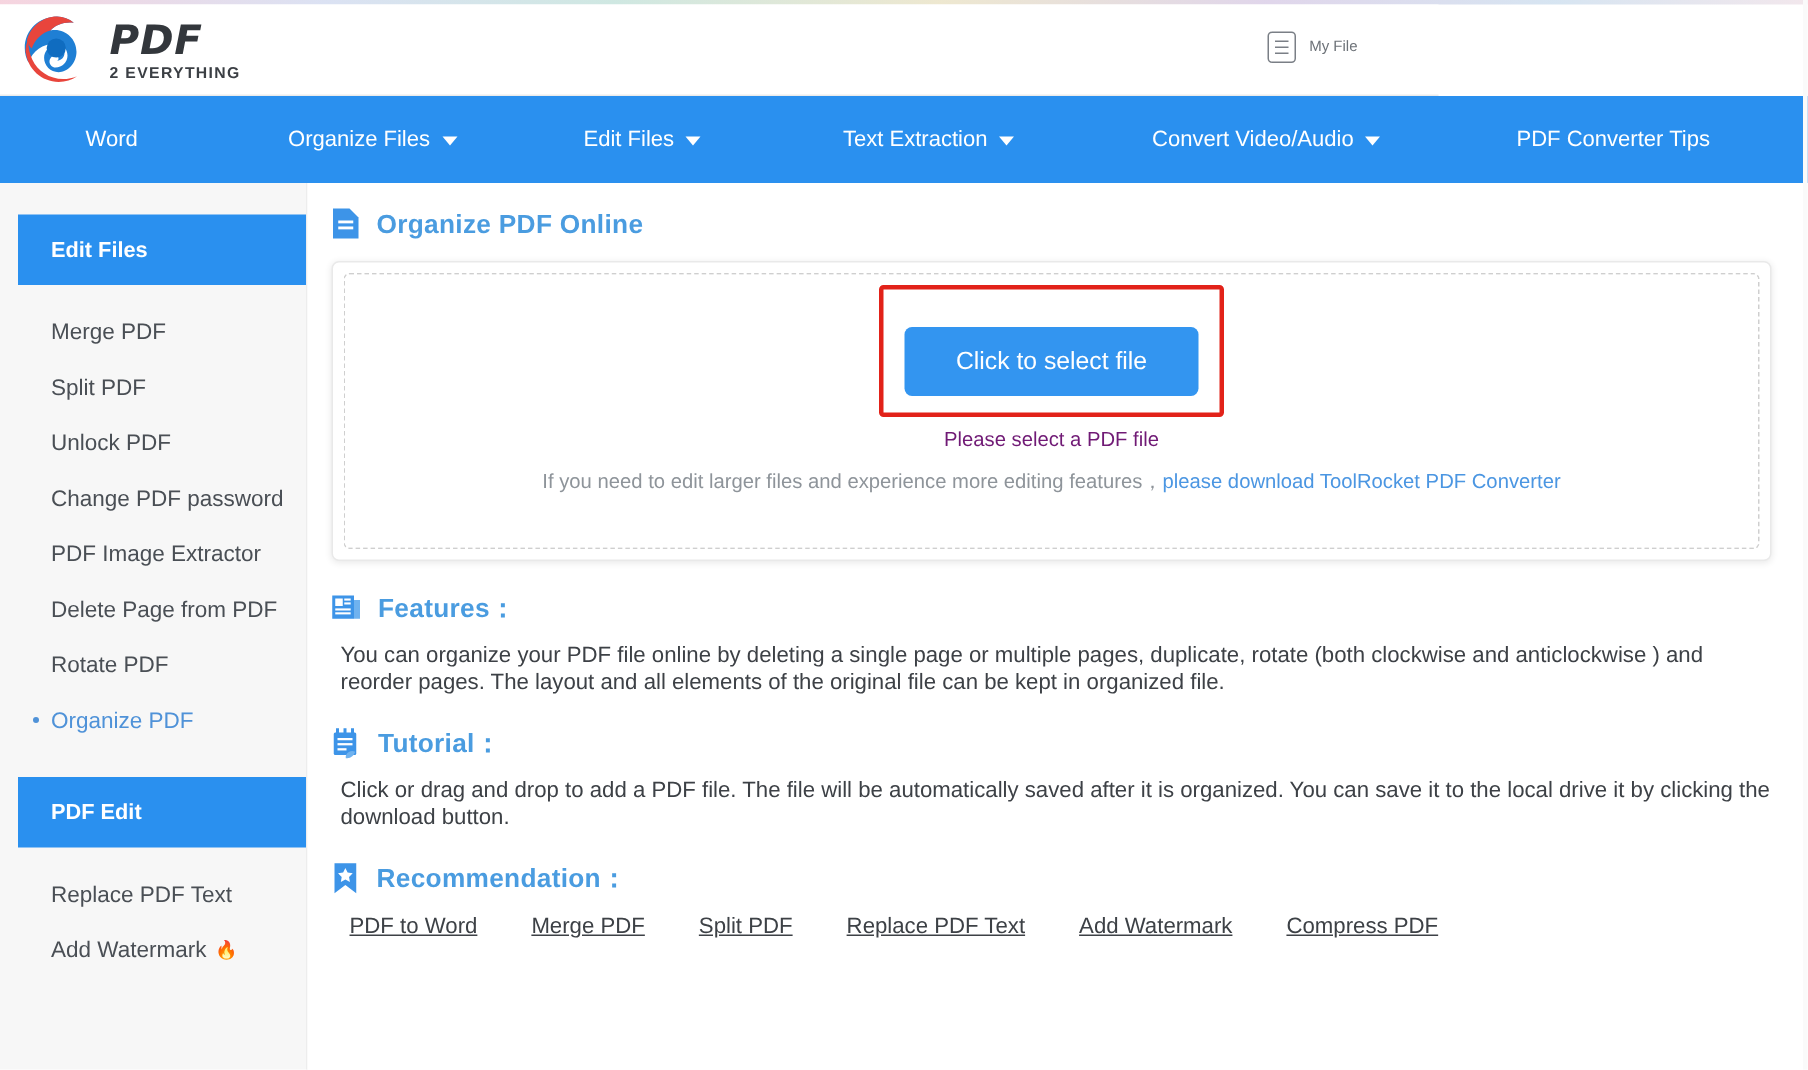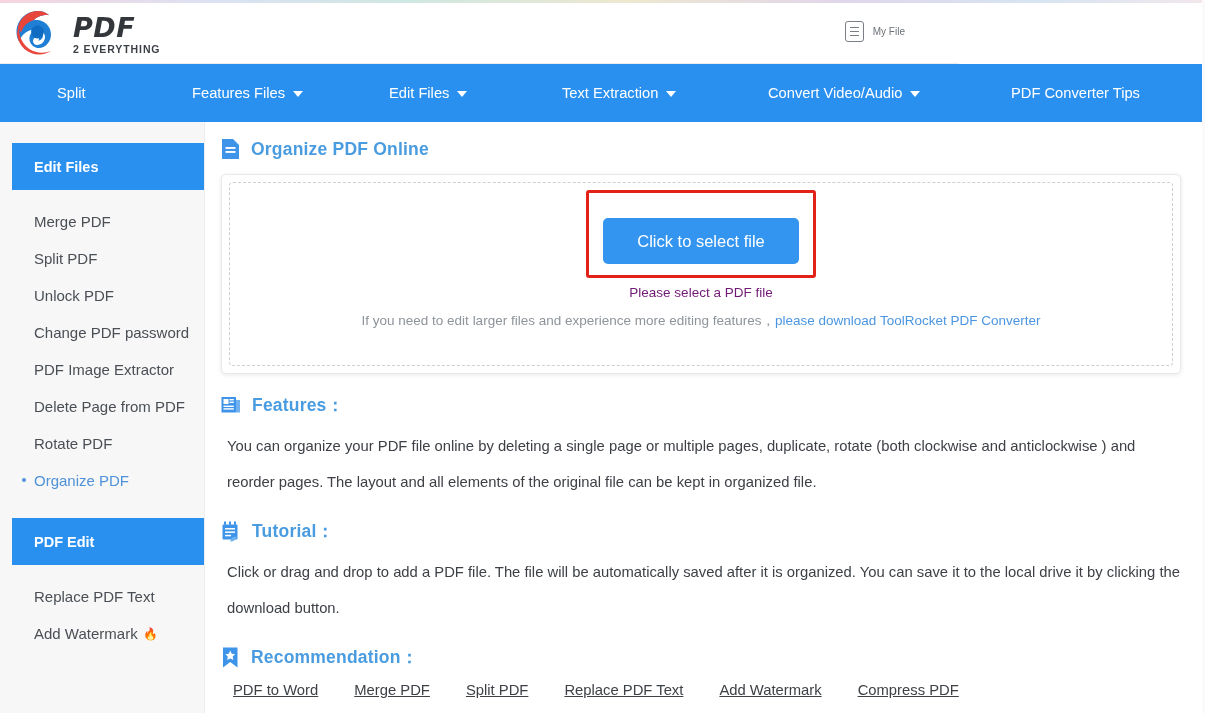--- a/index.html
+++ b/index.html
@@ -159,21 +159,21 @@
     border: 3px solid #e22219; border-radius: 3px;
     pointer-events: none;
   }
   .hint { margin-top: 21px; font-size: 13.5px; color: #701a75; }
   .hint2 { margin-top: 12px; font-size: 13.5px; color: #8e949a; }
   .hint2 a { color: #4b96e2; text-decoration: none; cursor: pointer; }
 
   .para {
     margin: 11px 0 0 6px;
     width: 955px;
-    font-size: 14.8px; color: #3d4146; line-height: 36px;
+    font-size: 14.8px; color: #3d4146; line-height: 18px;
   }
   .block { margin-top: 19px; }
   .block .sec-title { margin-left: 0; }
 
   .rec-links {
     margin: 13px 0 0 12px;
     display: flex; align-items: center; gap: 36px;
   }
   .rec-links a {
     font-size: 14.8px; color: #3d4146;
@@ -210,24 +210,24 @@
         <i></i>
         <i></i>
         <i></i>
       </span>
     <span class="myfile-label">My File</span>
   </div>
 </div>
 
 <div class="nav">
   <div class="nav-item" style="left:57px;">
-      <span>Split</span>
+      <span>Word</span>
     </div>
   <div class="nav-item" style="left:192px;">
-      <span>Features Files</span>
+      <span>Organize Files</span>
       <span class="caret"></span>
     </div>
   <div class="nav-item" style="left:389px;">
       <span>Edit Files</span>
       <span class="caret"></span>
     </div>
   <div class="nav-item" style="left:562px;">
       <span>Text Extraction</span>
       <span class="caret"></span>
     </div>

